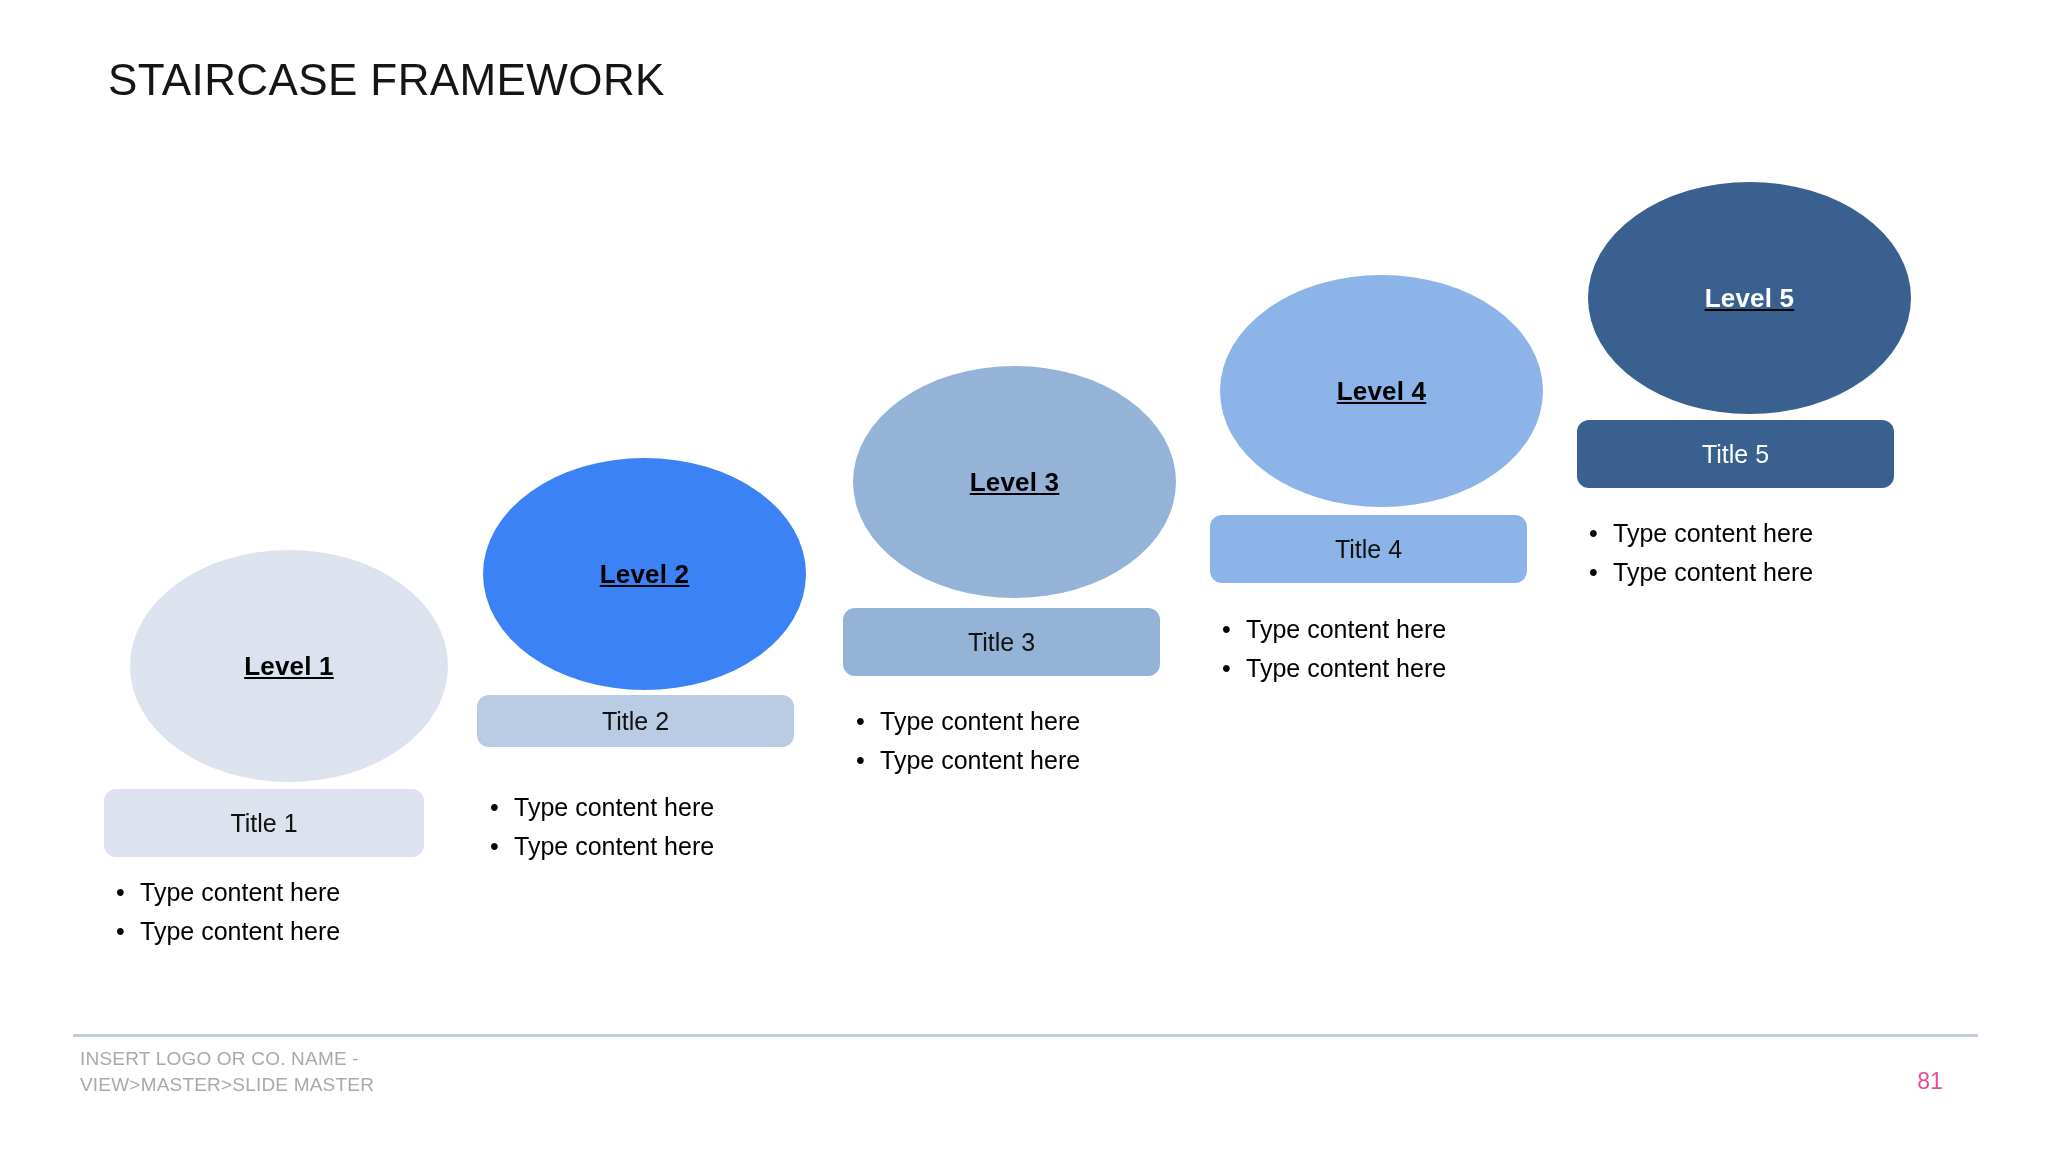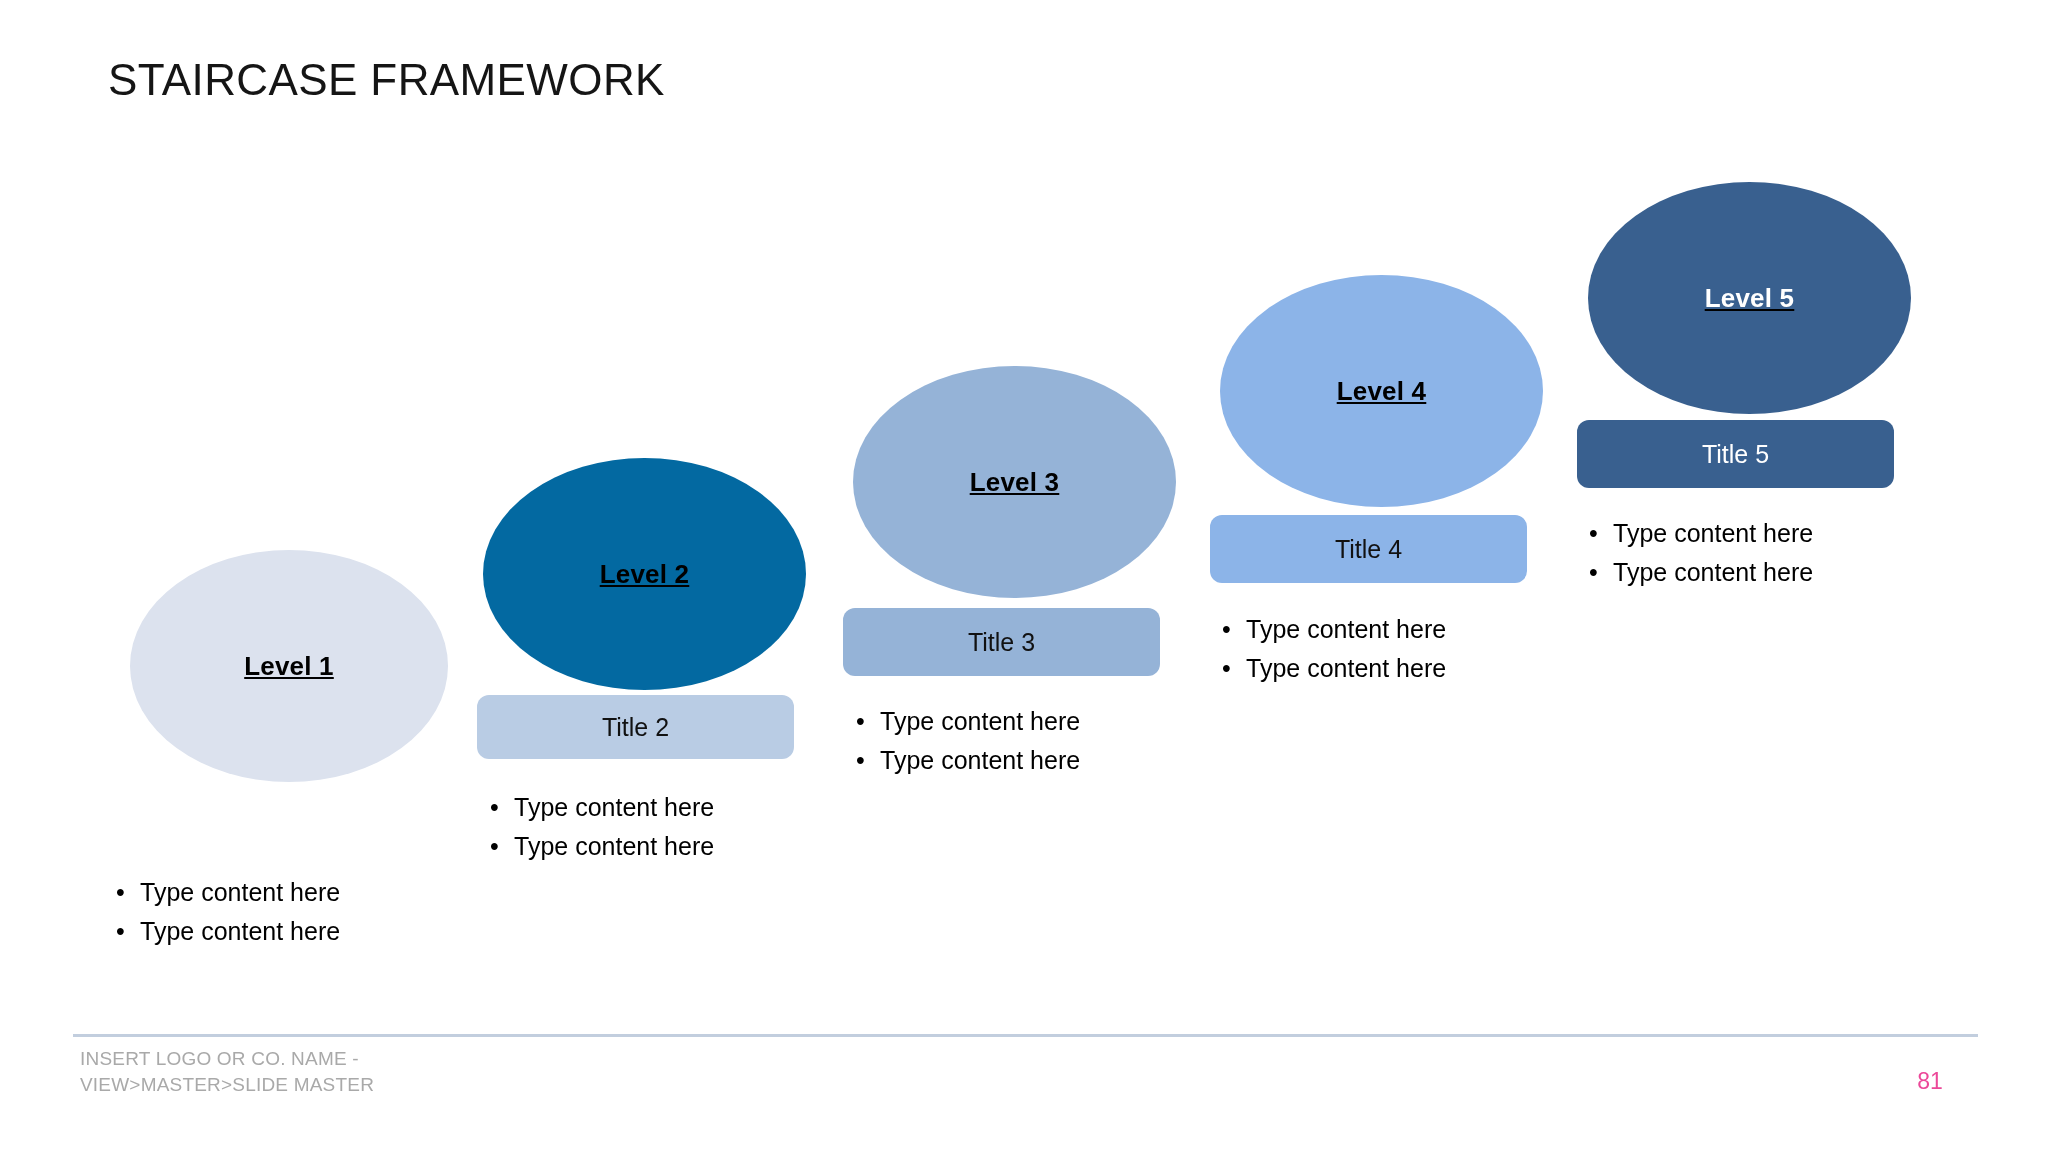--- a/index.html
+++ b/index.html
@@ -128,31 +128,34 @@
 <body>
 
 <div id="slide" style="background: rgb(255, 255, 255);">
 
   <div id="slide-title">STAIRCASE FRAMEWORK</div>
 
   <div class="stair-group" style="left:0px; top:0px; width:2048px; height:1152px;">
     <div class="level-ellipse" style="left: 130px; top: 550px; width: 318px; height: 232px; background: rgb(220, 226, 238);">
       <span class="level-ellipse-label" style="color: rgb(0, 0, 0);">Level 1</span>
     </div>
+    <div class="title-box" style="left: 104px; top: 789px; width: 320px; height: 68px; background: rgb(220, 226, 238);">
+      <span class="title-box-label" style="color: rgb(17, 17, 17);">Title 1</span>
+    </div>
     <ul class="bullet-list" style="left:116px; top:880px;">
       <li class="bullet-item">Type content here</li>
       <li class="bullet-item">Type content here</li>
     </ul>
   </div>
 
   <div class="stair-group" style="left:0px; top:0px; width:2048px; height:1152px;">
-    <div class="level-ellipse" style="left: 483px; top: 458px; width: 323px; height: 232px; background: #0369a1;">
+    <div class="level-ellipse" style="left: 483px; top: 458px; width: 323px; height: 232px; background: #3b82f6;">
       <span class="level-ellipse-label" style="color: rgb(0, 0, 0);">Level 2</span>
     </div>
-    <div class="title-box" style="left: 477px; top: 695px; width: 317px; height: 64px; background: rgb(185, 204, 228);">
+    <div class="title-box" style="left: 477px; top: 695px; width: 317px; height: 52px; background: rgb(185, 204, 228);">
       <span class="title-box-label" style="color: rgb(17, 17, 17);">Title 2</span>
     </div>
     <ul class="bullet-list" style="left:490px; top:795px;">
       <li class="bullet-item">Type content here</li>
       <li class="bullet-item">Type content here</li>
     </ul>
   </div>
 
   <div class="stair-group" style="left:0px; top:0px; width:2048px; height:1152px;">
     <div class="level-ellipse" style="left: 853px; top: 366px; width: 323px; height: 232px; background: rgb(149, 179, 215);">

